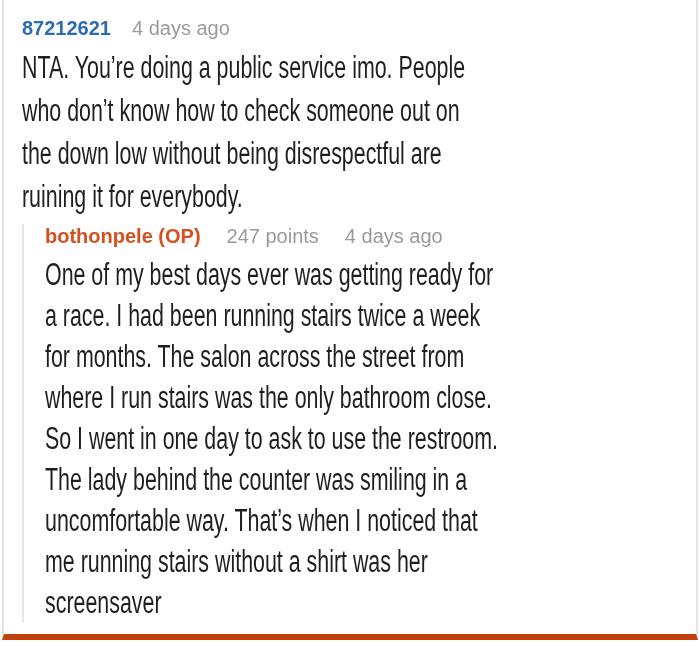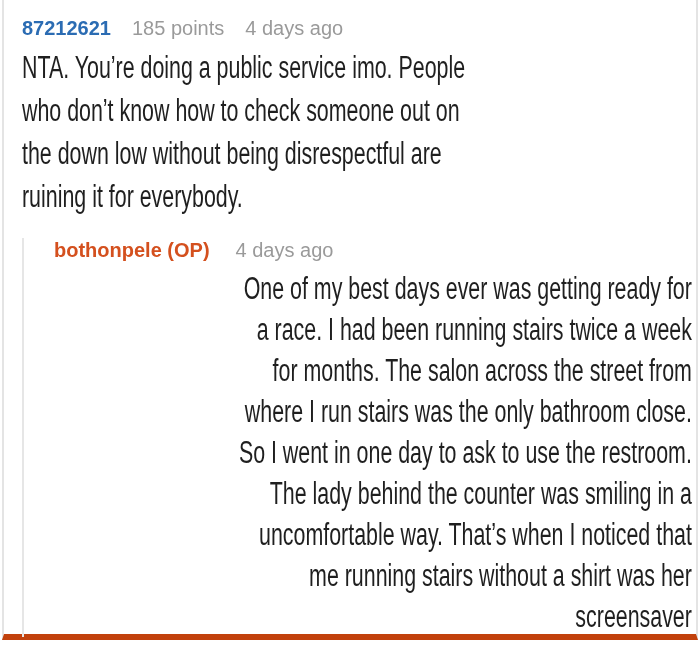--- a/index.html
+++ b/index.html
@@ -41,47 +41,46 @@
     margin-top: 6px;
     font-size: 31px;
     line-height: 43px;
     color: #1f1f1f;
     white-space: pre-line;
     transform: scaleX(0.69);
     transform-origin: 0 0;
     width: 144%;
   }
   .reply {
-    margin-top: 20px;
+    margin-top: 6px;
     border-left: 2px solid #e6e6e6;
-    padding-left: 30px;
-    text-align: right;
+    padding-left: 21px;
   }
   .reply .meta { gap: 26px; }
   .reply .comment-body { line-height: 41px; }
 </style>
 </head>
 <body>
 
 <main class="card">
 
   <section>
     <header class="meta">
       <span class="username blue">87212621</span>
-      <span class="meta-text">185 points</span>
       <span class="meta-text">4 days ago</span>
     </header>
     <div class="comment-body">NTA. You’re doing a public service imo. People
 who don’t know how to check someone out on
 the down low without being disrespectful are
 ruining it for everybody.</div>
 
     <section class="reply">
       <header class="meta">
         <span class="username orange">bothonpele (OP)</span>
+        <span class="meta-text">247 points</span>
         <span class="meta-text">4 days ago</span>
       </header>
       <div class="comment-body">One of my best days ever was getting ready for
 a race. I had been running stairs twice a week
 for months. The salon across the street from
 where I run stairs was the only bathroom close.
 So I went in one day to ask to use the restroom.
 The lady behind the counter was smiling in a
 uncomfortable way. That’s when I noticed that
 me running stairs without a shirt was her

